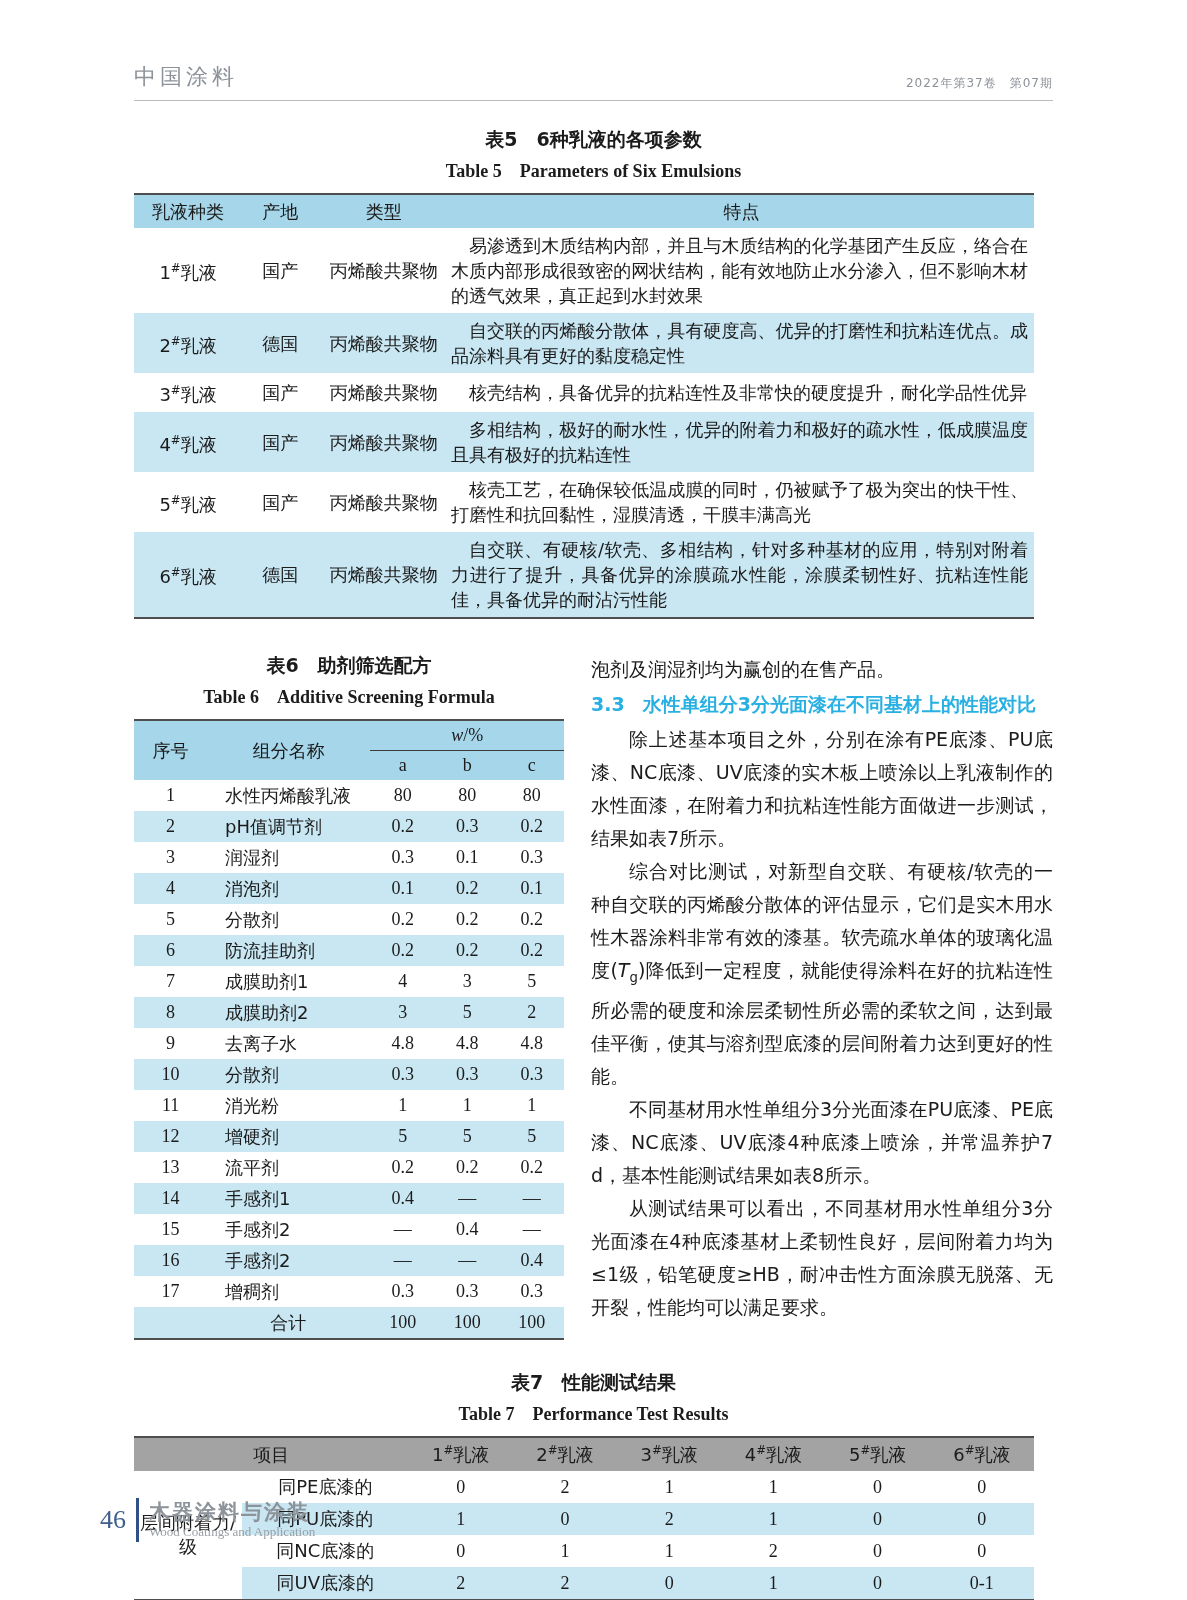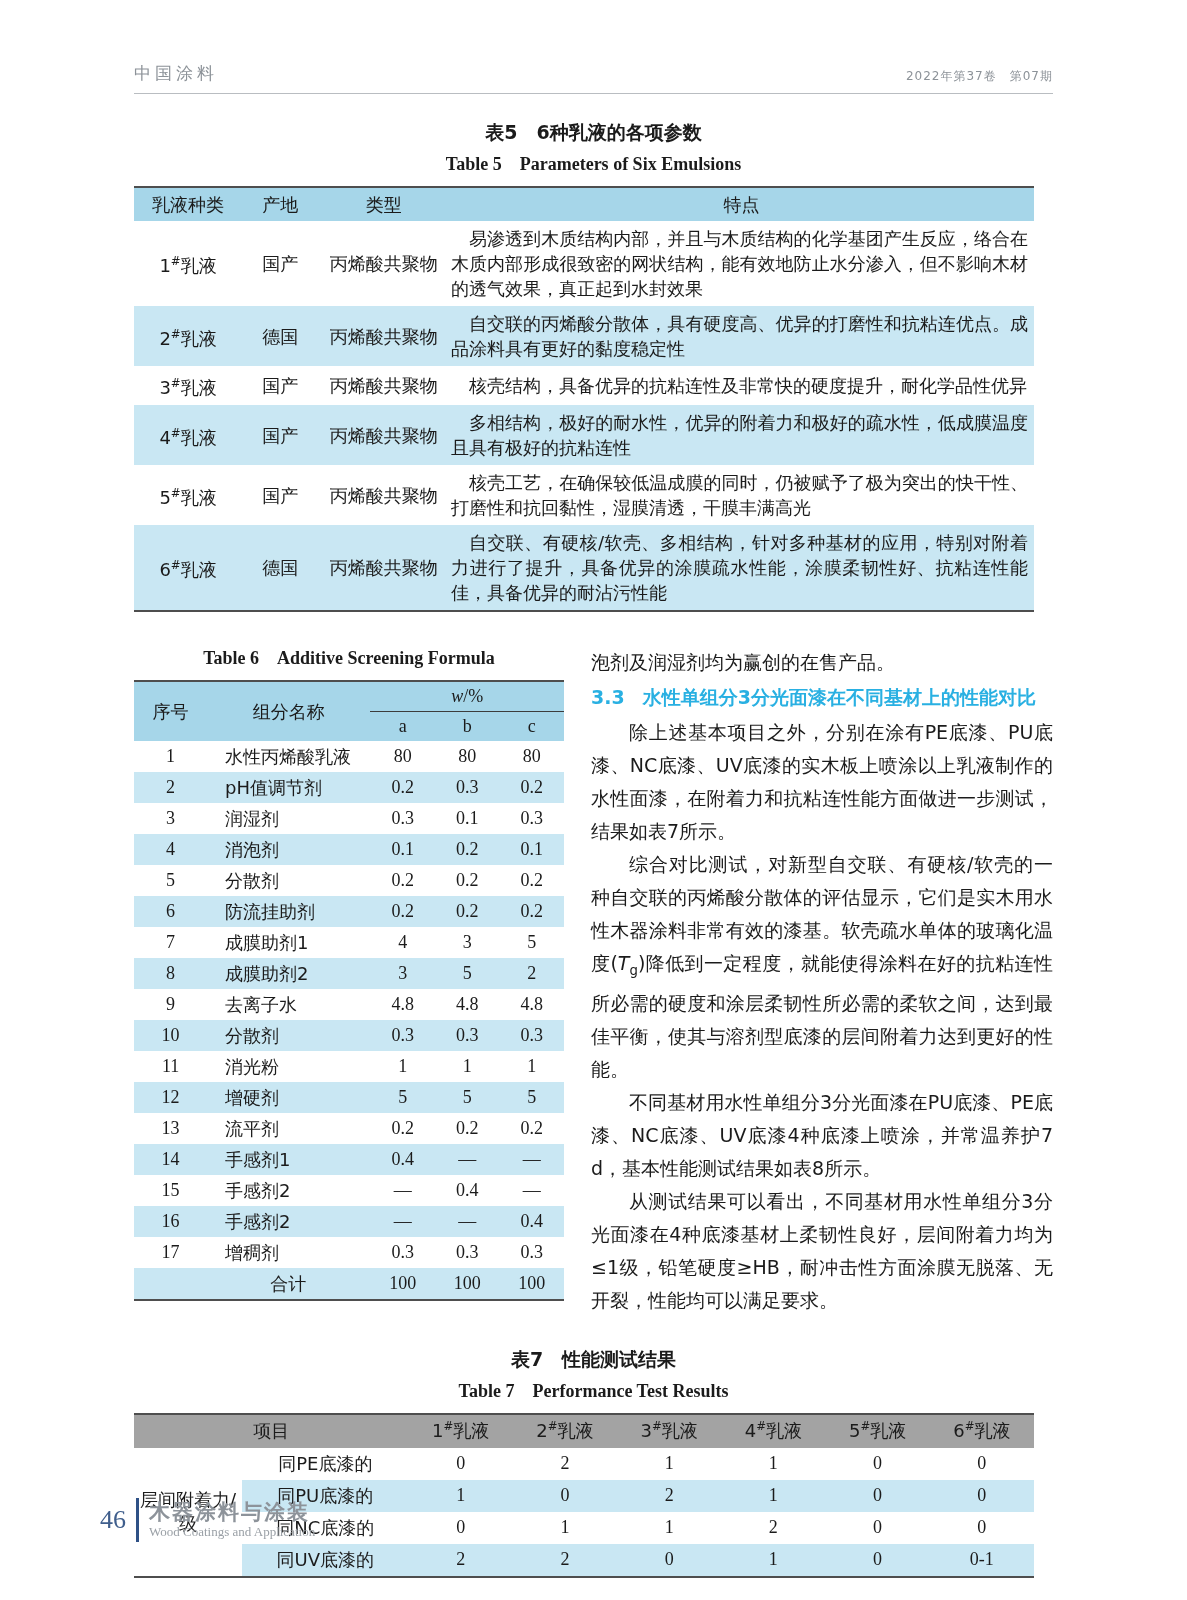--- a/index.html
+++ b/index.html
@@ -4,21 +4,21 @@
 <style>
   html,body{margin:0;padding:0;background:#e8e8e8;}
   .page{
     width:1187px;height:1600px;margin:0 auto;background:#ffffff;
     box-sizing:border-box;padding:62px 134px 0 134px;position:relative;
     font-family:"DejaVu Sans",sans-serif;color:#1b1b1b;overflow:hidden;
   }
   
   .pagehead{display:flex;justify-content:space-between;align-items:flex-end;
     border-bottom:1px solid #b9bdc1;padding-bottom:8px;}
-  .ph-left{color:#8c9298;font-size:17px;letter-spacing:4px;}
+  .ph-left{color:#8c9298;font-size:22px;letter-spacing:4px;}
   .ph-right{color:#8c9298;font-size:12px;letter-spacing:1px;}
 
   
   .tbl-title-zh{text-align:center;font-weight:bold;font-size:19px;margin:0 0 6px 0;}
   .tbl-title-en{text-align:center;font-weight:bold;font-size:18px;
     font-family:"Liberation Serif",serif;margin:0 0 10px 0;}
 
   
   table.tbl{border-collapse:collapse;table-layout:fixed;}
   table.tbl th,table.tbl td{font-weight:normal;vertical-align:middle;}
@@ -157,20 +157,21 @@
             <td class="feat">
               <p>自交联、有硬核/软壳、多相结构，针对多种基材的应用，特别对附着力进行了提升，具备优异的涂膜疏水性能，涂膜柔韧性好、抗粘连性能佳，具备优异的耐沾污性能</p>
             </td>
           </tr>
         </tbody>
     </table>
   </section>
 
   <div class="two-col">
     <section class="col-left">
+      <div class="tbl-title-zh">表6　助剂筛选配方</div>
       <div class="tbl-title-en">Table 6　Additive Screening Formula</div>
       <table class="tbl tbl6">
         <colgroup>
             <col class="c1">
             <col class="c2">
             <col class="c3">
             <col class="c4">
             <col class="c5">
           </colgroup>
         <thead class="rule-top">

